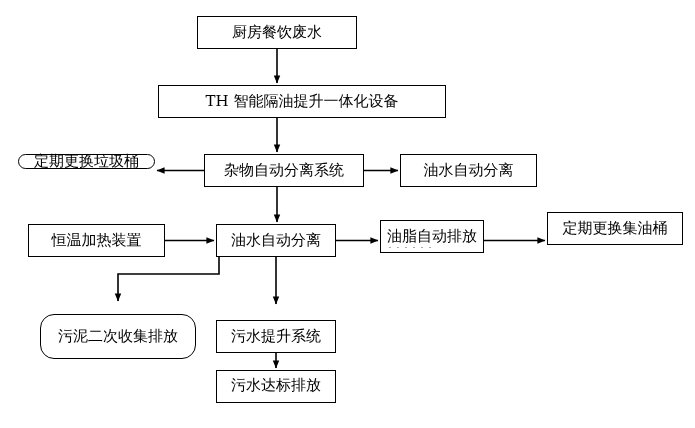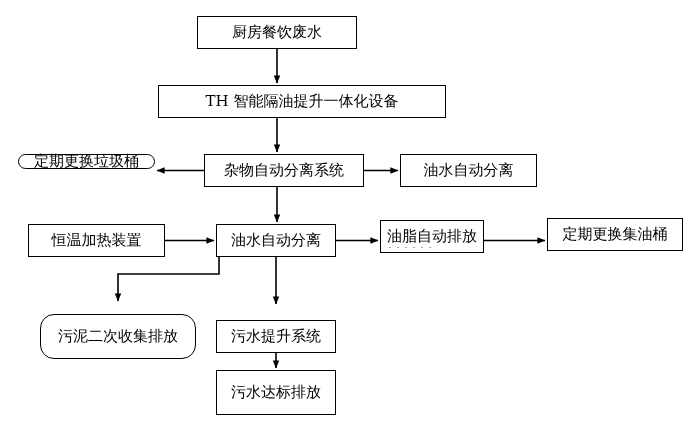--- a/index.html
+++ b/index.html
@@ -125,29 +125,29 @@
   </div>
 
   <div class="node" style="left:216px; top:224px; width:120px; height:33px;">
     <span class="label">油水自动分离</span>
   </div>
 
   <div class="node has-artifact" style="left:380px; top:220px; width:104px; height:33px;">
     <span class="label">油脂自动排放</span>
   </div>
 
-  <div class="node" style="left:547px; top:218px; width:136px; height:33px;">
+  <div class="node" style="left:547px; top:212px; width:136px; height:33px;">
     <span class="label">定期更换集油桶</span>
   </div>
 
   <div class="node" style="left:40px; top:314px; width:156px; height:45px;border-radius:14px;">
     <span class="label">污泥二次收集排放</span>
   </div>
 
   <div class="node" style="left:216px; top:320px; width:120px; height:33px;">
     <span class="label">污水提升系统</span>
   </div>
 
-  <div class="node" style="left:216px; top:370px; width:120px; height:45px;">
+  <div class="node" style="left:216px; top:370px; width:120px; height:33px;font-family:Liberation Mono, monospace;">
     <span class="label">污水达标排放</span>
   </div>
 
 </div>
 
 </body></html>

